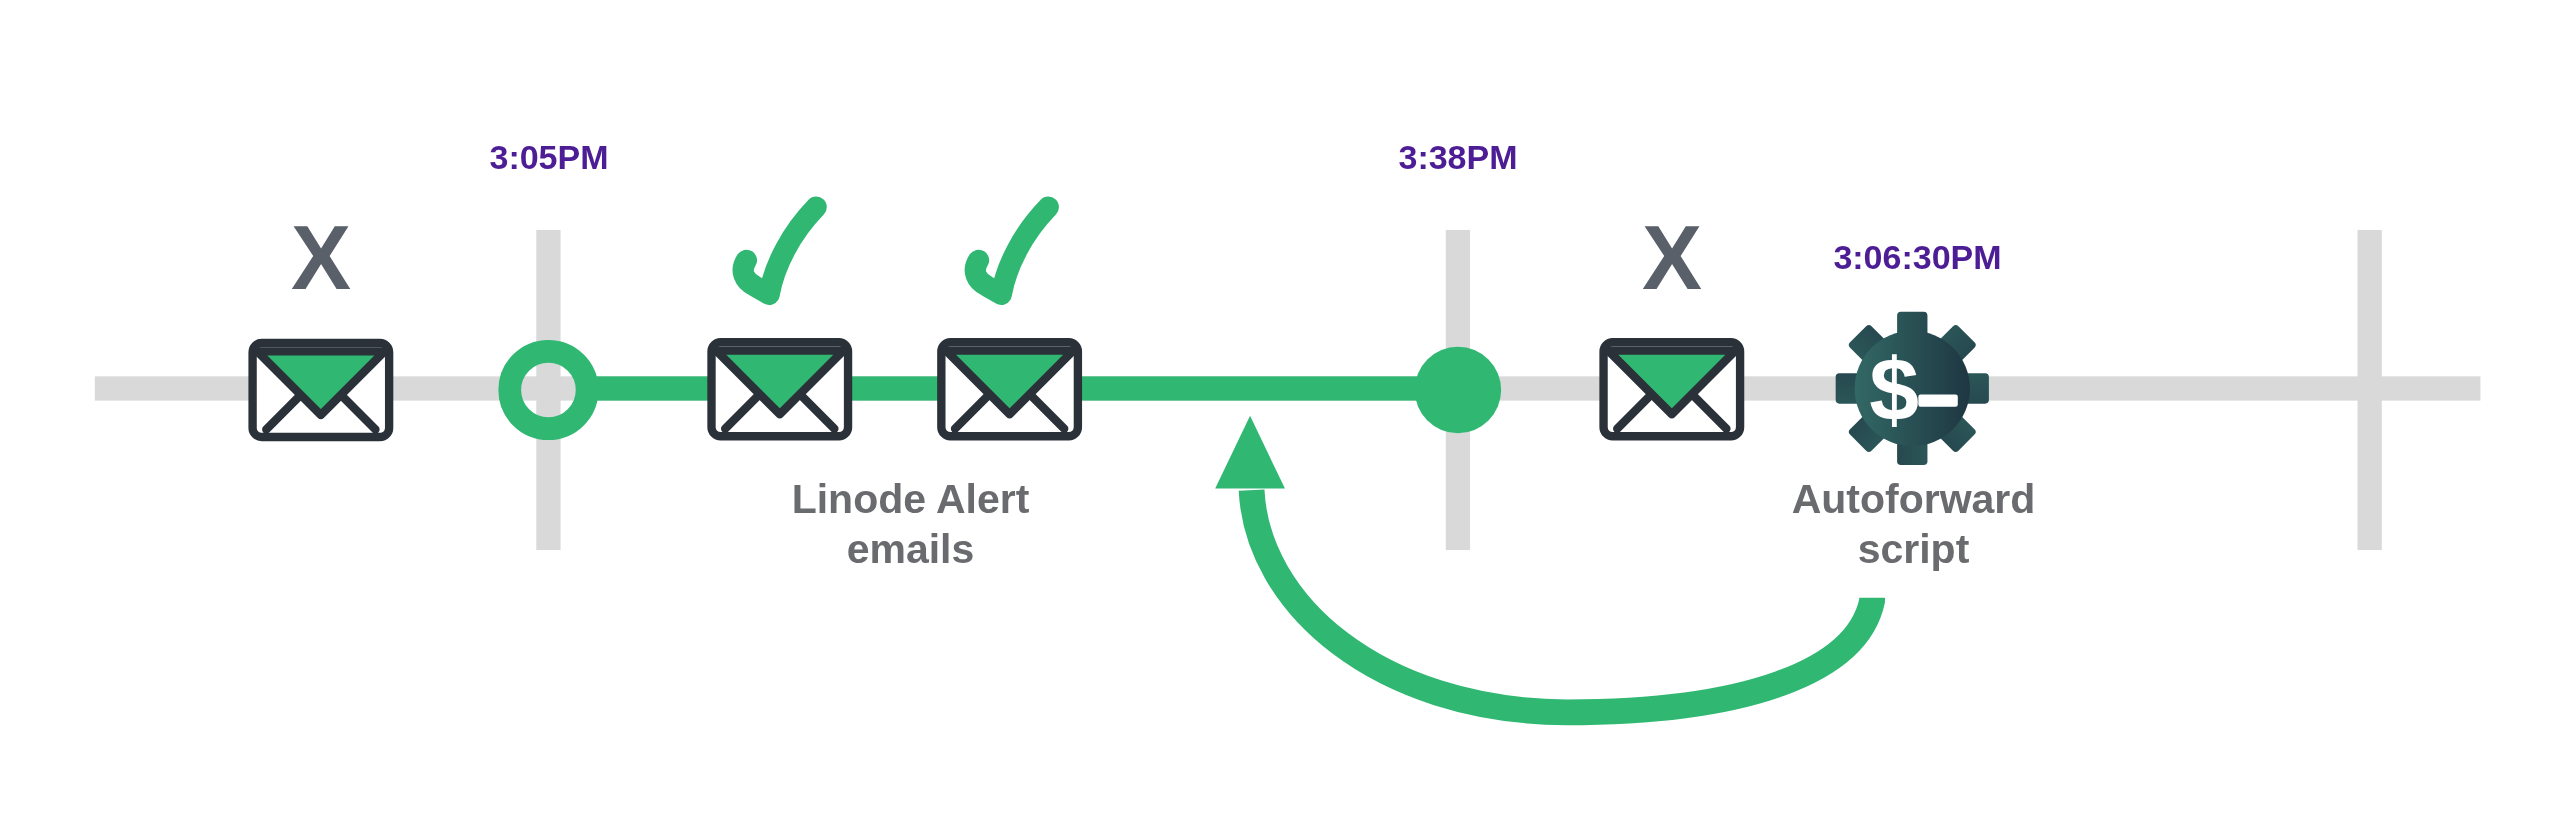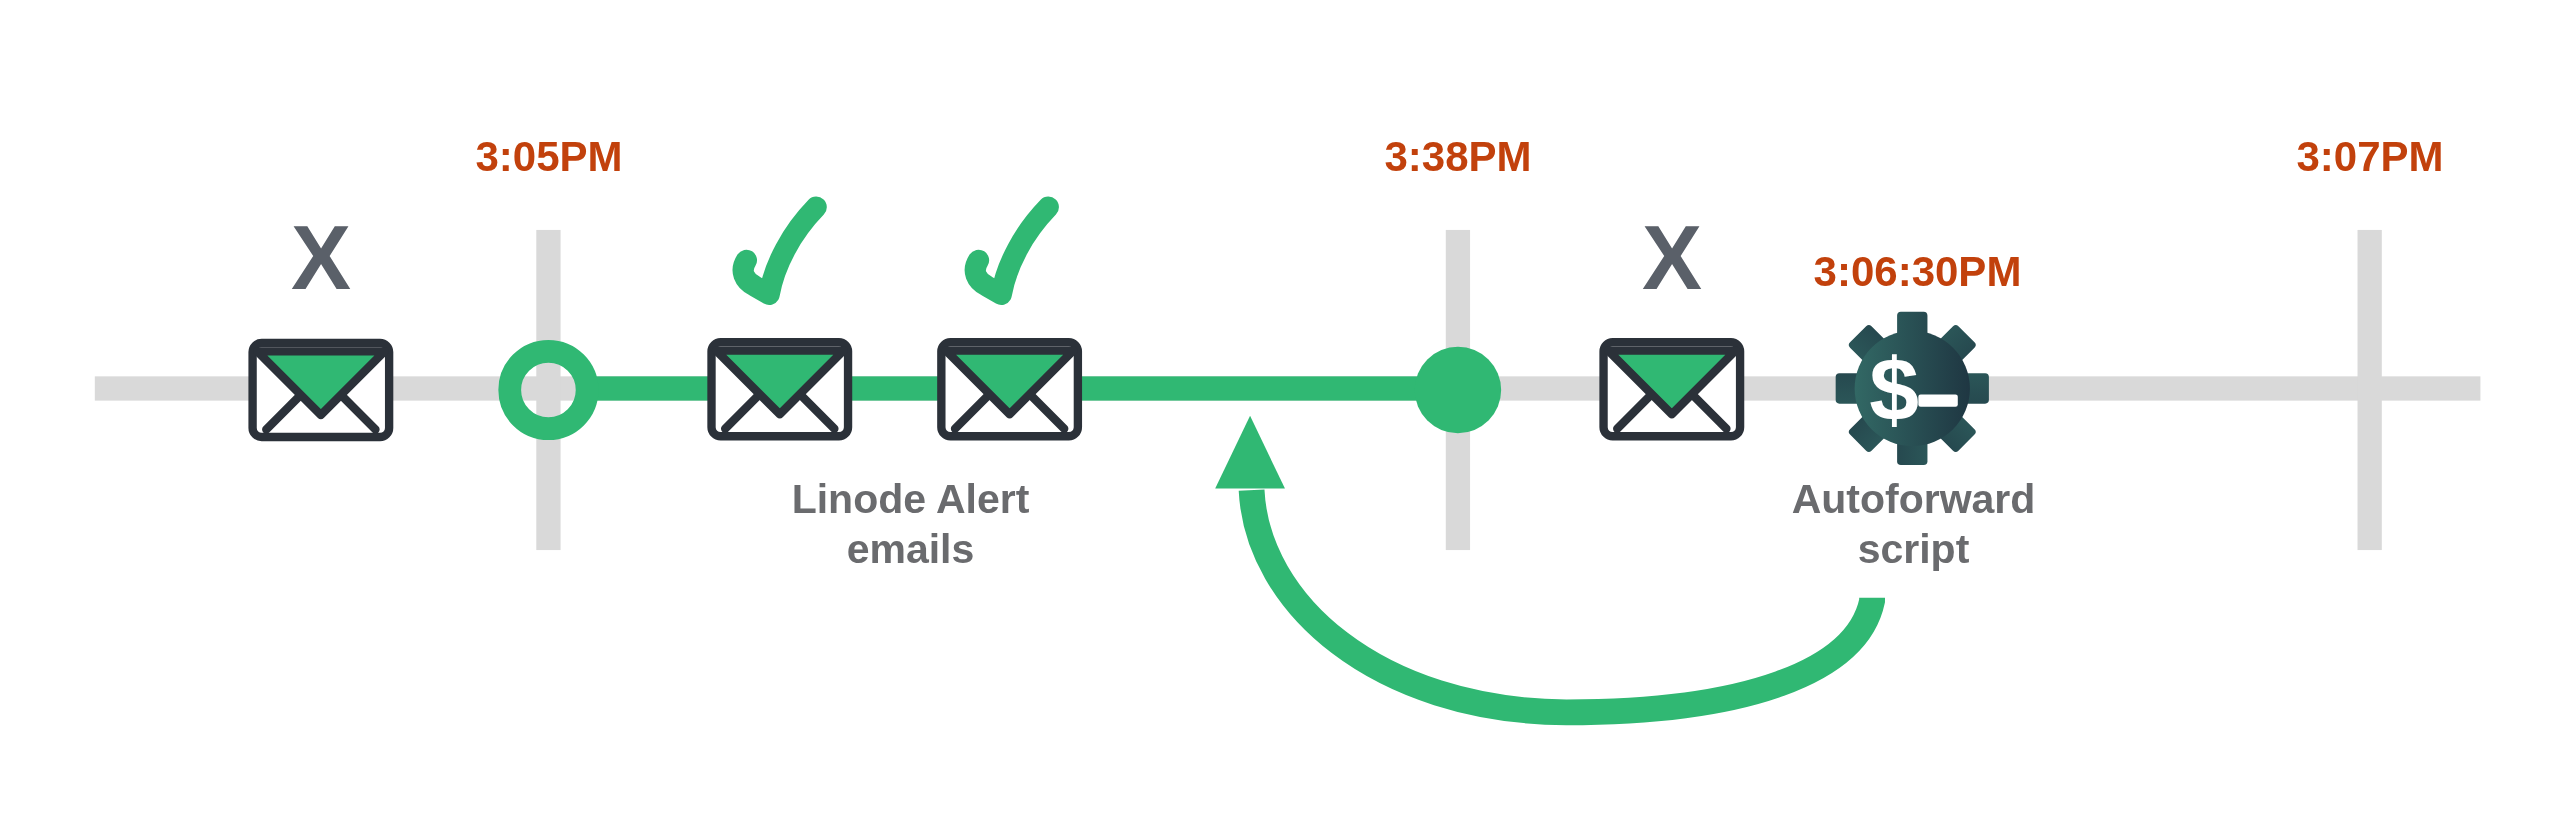--- a/index.html
+++ b/index.html
@@ -12,22 +12,22 @@
   }
   #art{position:absolute;left:0;top:0;}
   .label{
     position:absolute;
     display:flex;align-items:center;justify-content:center;
     text-align:center;
     font-weight:700;
     white-space:pre;
   }
   .time-label{
-    color:#c2410c;
-    font-size:42px;
+    color:#4c1d95;
+    font-size:34px;
     letter-spacing:0px;
   }
   .caption{
     color:#6a6b6e;
     font-size:41px;
     line-height:50px;
     flex-direction:column;
   }
   .x-mark{
     color:#5a6069;
@@ -94,22 +94,21 @@
         <rect x="-20" y="-101" width="40" height="46" rx="5" transform="rotate(315)"></rect>
         <circle r="76"></circle>
       </g>
       <text x="-24" y="42" text-anchor="middle" fill="#ffffff" font-family="Liberation Sans, DejaVu Sans, sans-serif" font-size="118" font-weight="700">$</text>
       <rect x="8" y="8" width="52" height="16" rx="3" fill="#ffffff"></rect>
     </g>
   </svg>
 
   <div class="label time-label" style="left:435px;top:134px;width:228px;height:46px;">3:05PM</div>
   <div class="label time-label" style="left:1344px;top:134px;width:228px;height:46px;">3:38PM</div>
-  <div class="label time-label" style="left:2256px;top:134px;width:228px;height:46px;">3:07PM</div>
-  <div class="label time-label" style="left:1781px;top:249px;width:273px;height:46px;">3:06:30PM</div>
+  <div class="label time-label" style="left:1781px;top:234px;width:273px;height:46px;">3:06:30PM</div>
 
   <div class="label x-mark" style="left:245px;top:213px;width:152px;height:91px;">X</div>
   <div class="label x-mark" style="left:1596px;top:213px;width:152px;height:91px;">X</div>
 
   <div class="label caption" style="left:721px;top:473px;width:379px;height:102px;">
     <span>Linode Alert</span>
     <span>emails</span>
   </div>
   <div class="label caption" style="left:1724px;top:473px;width:379px;height:102px;">
     <span>Autoforward</span>

